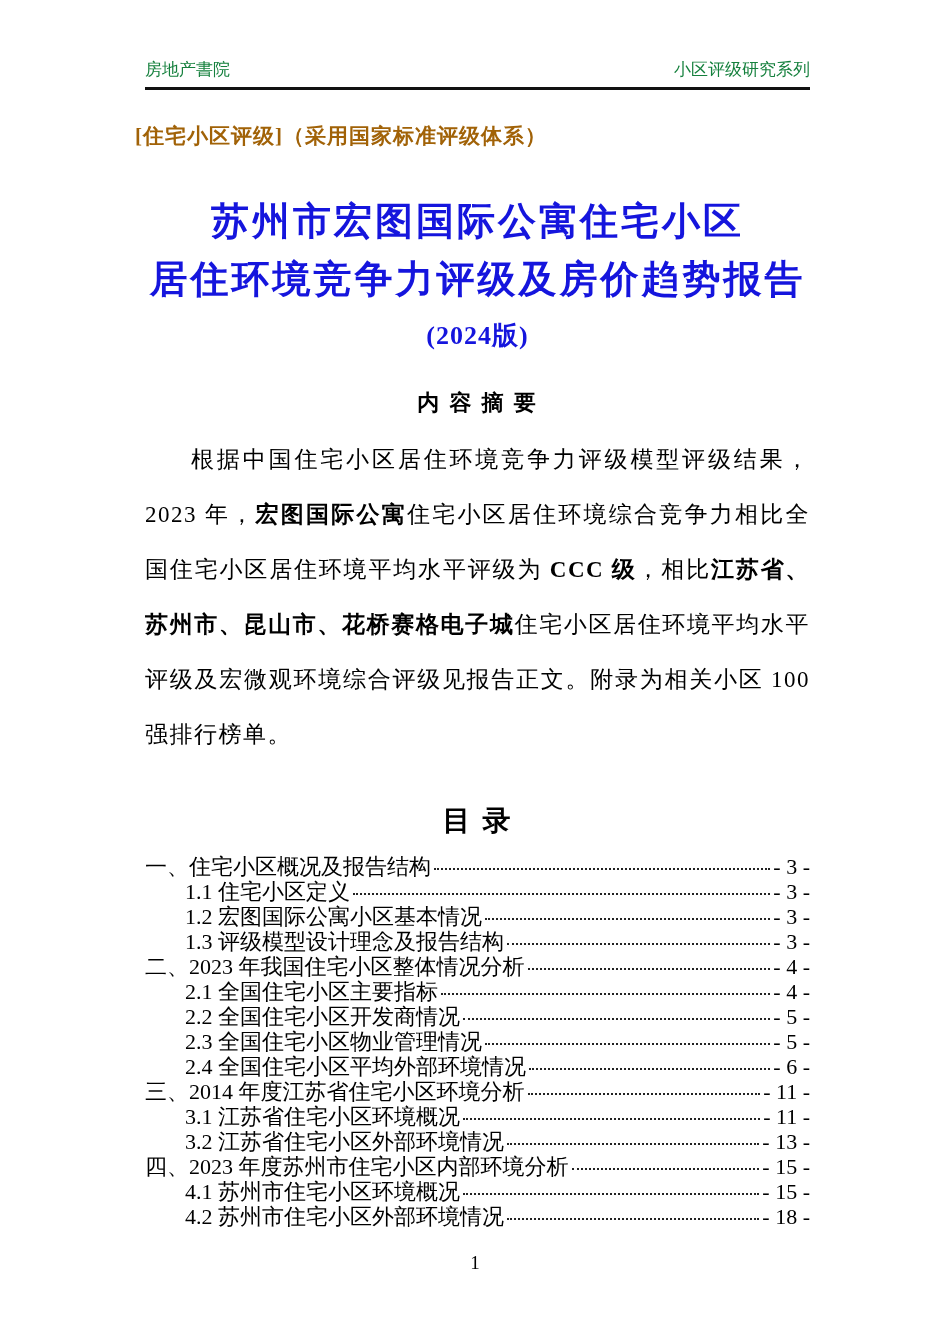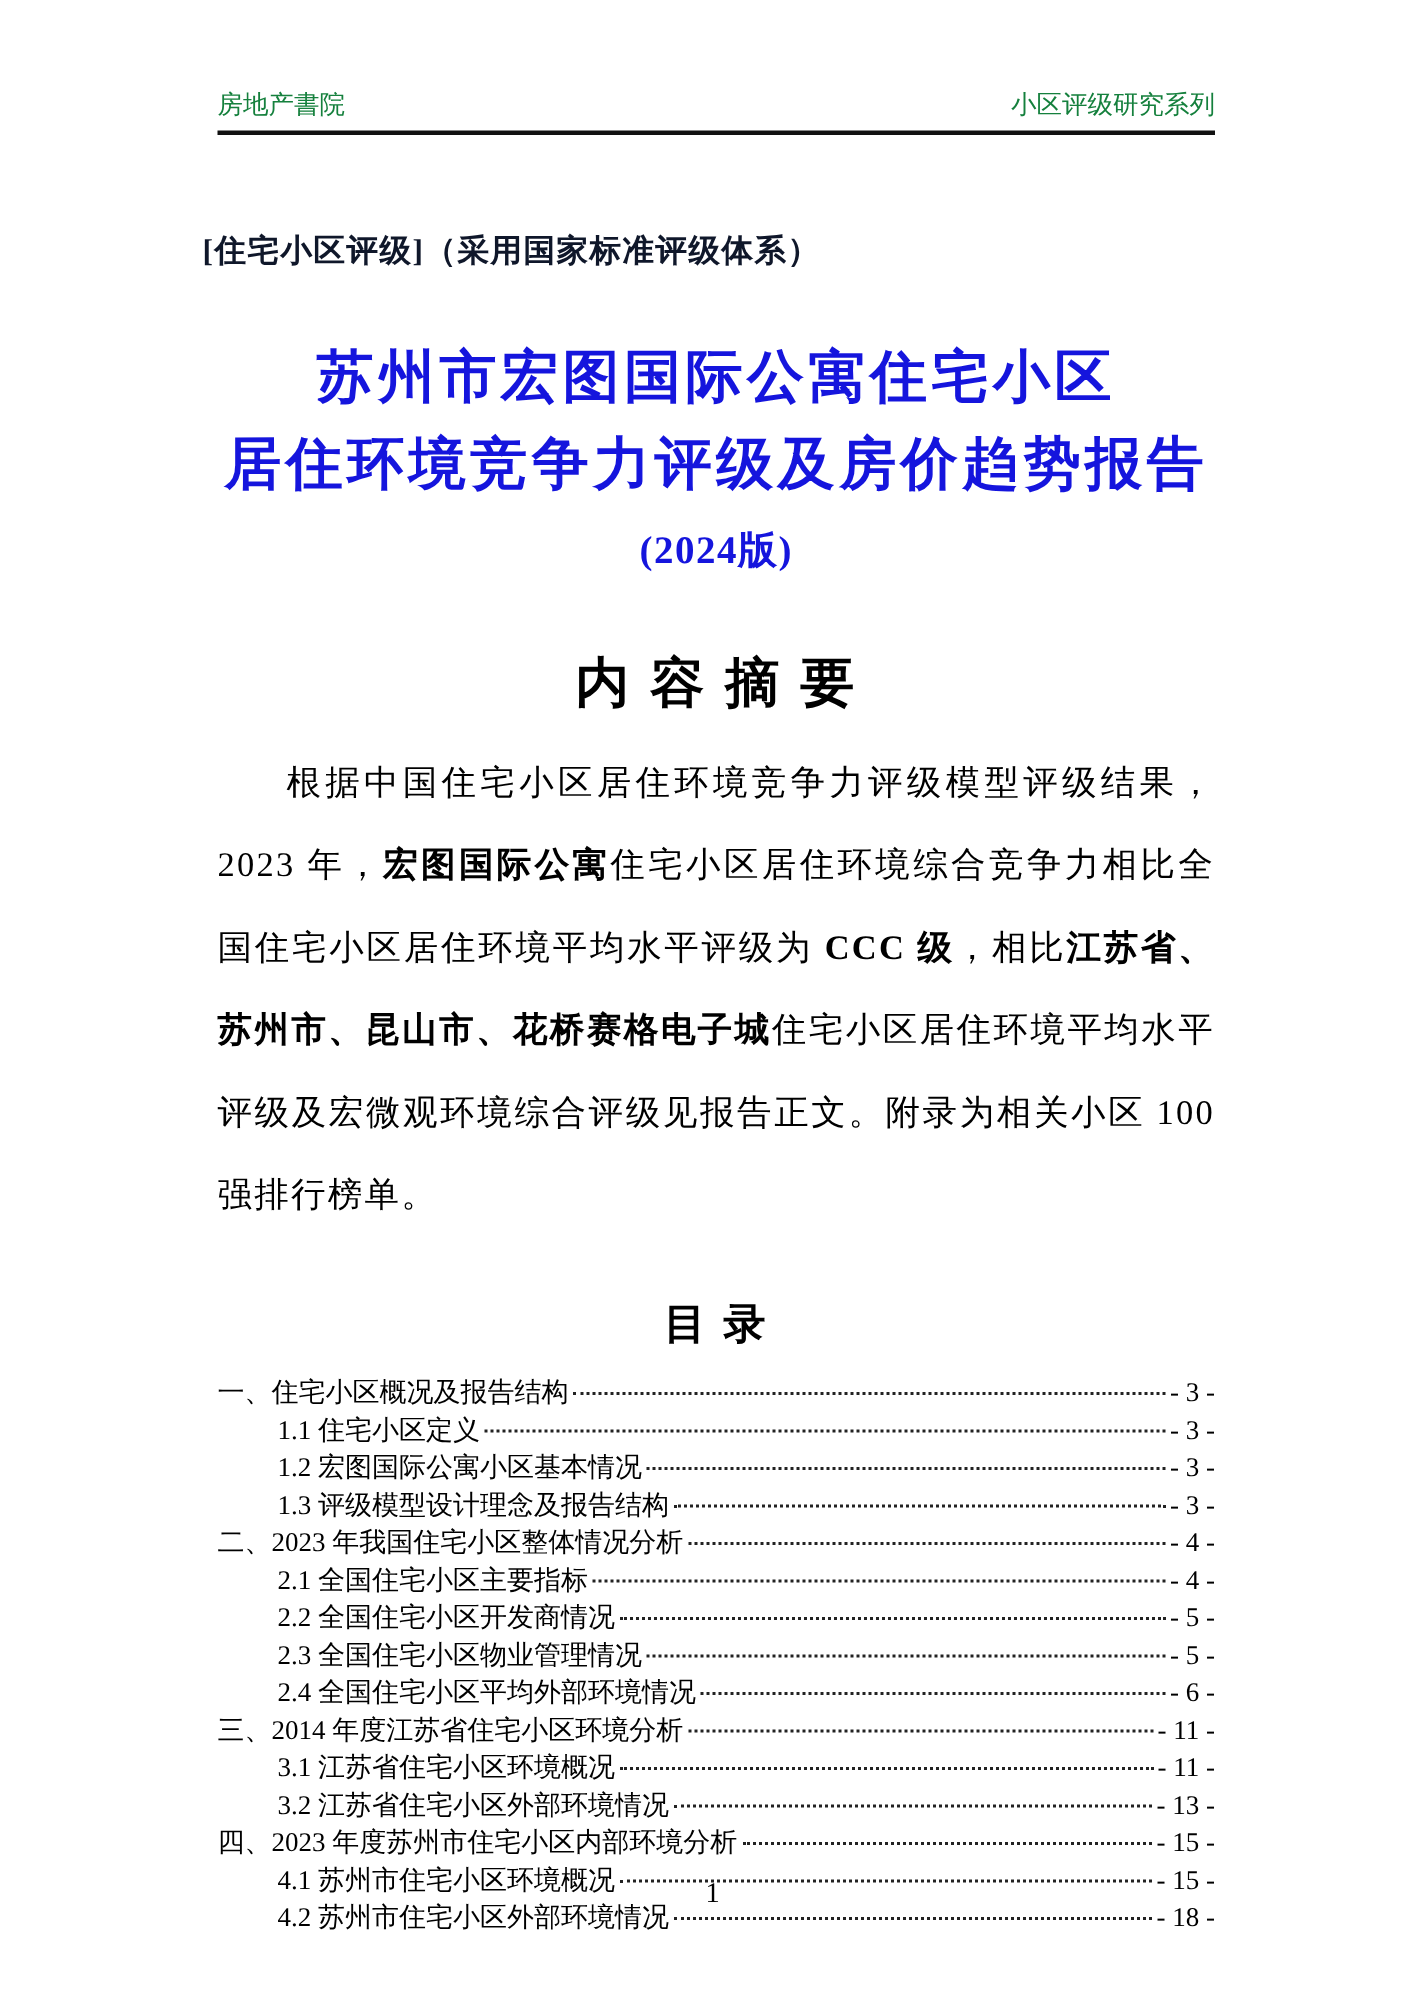--- a/index.html
+++ b/index.html
@@ -18,59 +18,59 @@
   
   .hdr{
     display:flex;justify-content:space-between;align-items:flex-end;
     margin-top:58px;padding-bottom:6px;
     border-bottom:3px solid #111;
     font-family:"Liberation Sans","DejaVu Sans",sans-serif;
     font-size:17px;color:#15803d;
   }
   
   .bracket{
-    margin-top:63px;
+    margin-top:32px;
     margin-left:-10px;
-    font-size:21px;font-weight:bold;color:#0f172a;
+    font-size:21px;font-weight:bold;color:#a16207;
     letter-spacing:1px;
   }
   
   .title-block{text-align:center;margin-top:42px;}
   .title-line{
     font-size:38px;font-weight:bold;line-height:58px;
     letter-spacing:3px;
   }
   .title-edition{
     font-size:26px;font-weight:bold;margin-top:8px;line-height:40px;
     letter-spacing:1px;
   }
   
   .summary-heading{
-    margin-top:44px;text-align:center;
+    margin-top:32px;text-align:center;
     font-family:"Liberation Sans","DejaVu Sans",sans-serif;
-    font-size:36px;font-weight:bold;letter-spacing:2px;
+    font-size:22px;font-weight:bold;letter-spacing:2px;
   }
   .summary-para{
     margin-top:14px;
     font-size:23px;line-height:55px;
     text-align:justify;text-justify:inter-ideograph;
     text-indent:2em;
     letter-spacing:1.5px;
   }
   .summary-para .b{font-weight:bold;}
   
   .toc-heading{
     margin-top:40px;text-align:center;
     font-family:"Liberation Sans","DejaVu Sans",sans-serif;
     font-size:28px;font-weight:bold;letter-spacing:2px;
   }
   .toc-list{margin-top:14px;}
   .toc-row{
     display:flex;align-items:baseline;
-    font-size:18px;line-height:25px;height:25px;
+    font-size:22px;line-height:25px;height:25px;
     white-space:nowrap;
   }
   .toc-row.lvl2{padding-left:40px;}
   .toc-label{flex:0 0 auto;}
   .toc-leader{
     flex:1 1 auto;
     border-bottom:2px dotted #222;
     margin:0 3px;
     position:relative;top:-4px;
     min-width:20px;

